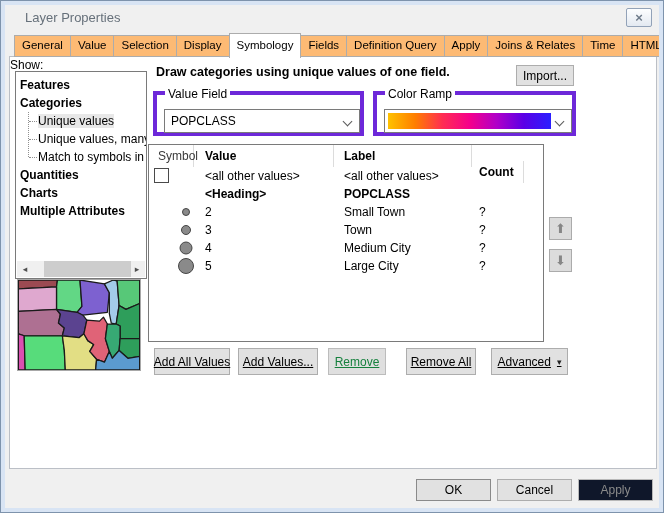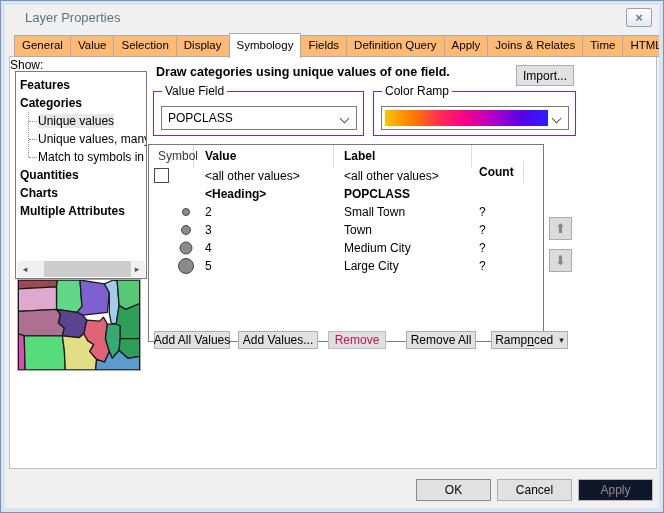--- a/index.html
+++ b/index.html
@@ -54,24 +54,24 @@
   
   .map-preview{ left:16px; top:278px; width:124px; height:92px; border:1px solid #A8A8A8; background:#fff; z-index:3; }
   .map-preview svg{ display:block; }
 
   
   .instruction{ left:155px; top:64px; font-weight:bold; font-size:12.5px; }
   .btn{
     background:#E1E1E1; border:1px solid #ADADAD; font-size:12px; text-align:center;
     display:flex; align-items:center; justify-content:center; white-space:nowrap; cursor:default;
   }
-  .btn.disabled{ background:#DFDFDF; border-color:#BCBCBC; color:#be185d; }
+  .btn.disabled{ background:#DFDFDF; border-color:#BCBCBC; color:#15803d; }
   .import-btn{ left:515px; top:64px; width:58px; height:21px;justify-content:center; }
 
-  .groupbox{ border:1px solid #6d28d9; z-index:3; }
+  .groupbox{ border:4px solid #6d28d9; z-index:3; }
   .groupbox .gb-label{ position:absolute; left:8px; top:-8px; background:#fff; padding:0 3px; }
   .gb-value-field{ left:152px; top:90px; width:211px; height:45px; }
   .gb-color-ramp{ left:372px; top:90px; width:203px; height:45px; }
 
   .combo{ position:absolute; background:#fff; border:1px solid #7A7A7A; }
   .combo-value{ left:7px; top:14px; width:196px; height:24px; line-height:22px; padding-left:6px; }
   .chev{ position:absolute; right:8px; top:8px; width:7px; height:7px; border-right:1.4px solid #5A5A5A; border-bottom:1.4px solid #5A5A5A; transform:rotate(45deg); }
   .combo-ramp{ left:7px; top:14px; width:188px; height:24px; }
   .ramp-bar{ position:absolute; left:3px; top:3px; width:163px; height:16px; }
 
@@ -92,21 +92,21 @@
   .vt-row.heading .vt-c{ font-weight:bold;margin-top:14px; }
   .checkbox{ position:absolute; left:5px; top:1px; width:15px; height:15px; background:#fff; border:1px solid #4A4A4A; }
   .dot{ position:absolute; border-radius:50%; }
   .dot.c{ left:37px; top:50%; transform:translate(-50%,-50%); } .d8{ width:8px; height:8px; } .d10{ width:10px; height:10px; }
   .d13{ width:13px; height:13px; } .d16{ width:16px; height:16px; }
   .all-other-dot{ left:38px; top:50%; transform:translate(-50%,-50%); width:7px; height:7px; border-radius:50%; }
 
   .move-btn{ width:23px; height:23px; background:#DCDCDC; border:1px solid #ABABAB; color:#868686; font-size:13px; display:flex; align-items:center; justify-content:center; z-index:3; }
   .move-up{ left:548px; top:216px; } .move-down{ left:548px; top:248px; }
 
-  .action-row .btn{ position:absolute; top:330px; height:18px; z-index:3; }
+  .action-row .btn{ position:absolute; top:347px; height:27px; z-index:3;text-decoration:underline; }
   .btn-add-all{ left:153px; width:76px; }
   .btn-add-values{ left:237px; width:80px; }
   .btn-remove{ left:327px; width:58px; }
   .btn-remove-all{ left:405px; width:70px; }
   .btn-advanced{ left:490px; width:77px; }
   .btn-advanced .arr{ margin-left:6px; font-size:9px; color:#222; }
   .btn-advanced u{ text-decoration:underline; }
 
   .footer .btn{ position:absolute; top:478px; width:75px; height:22px; z-index:3; }
   .btn-ok{ left:415px; border-color:#8A8A8A; }
@@ -283,21 +283,21 @@
     <div class="abs btn btn-add-values">
         <span>Add Values...</span>
       </div>
     <div class="abs btn btn-remove disabled">
         <span>Remove</span>
       </div>
     <div class="abs btn btn-remove-all">
         <span>Remove All</span>
       </div>
     <div class="abs btn btn-advanced">
-      <span><span>Ramp</span><u>n</u><span>ced</span></span>
+      <span><span>Adva</span><u>n</u><span>ced</span></span>
       <span class="arr">▾</span>
     </div>
   </div>
 
   <div class="footer">
     <div class="abs btn btn-ok">
         <span>OK</span>
       </div>
     <div class="abs btn btn-cancel">
         <span>Cancel</span>

